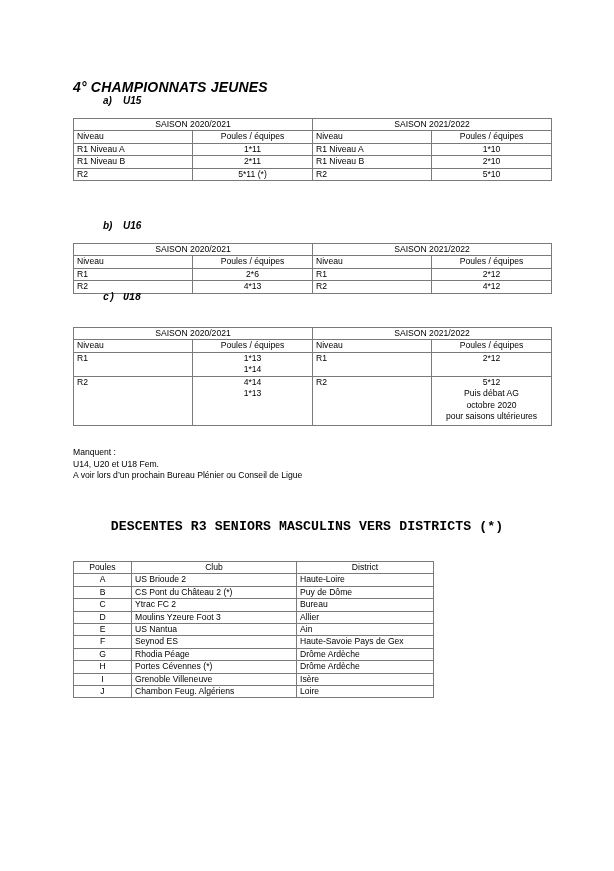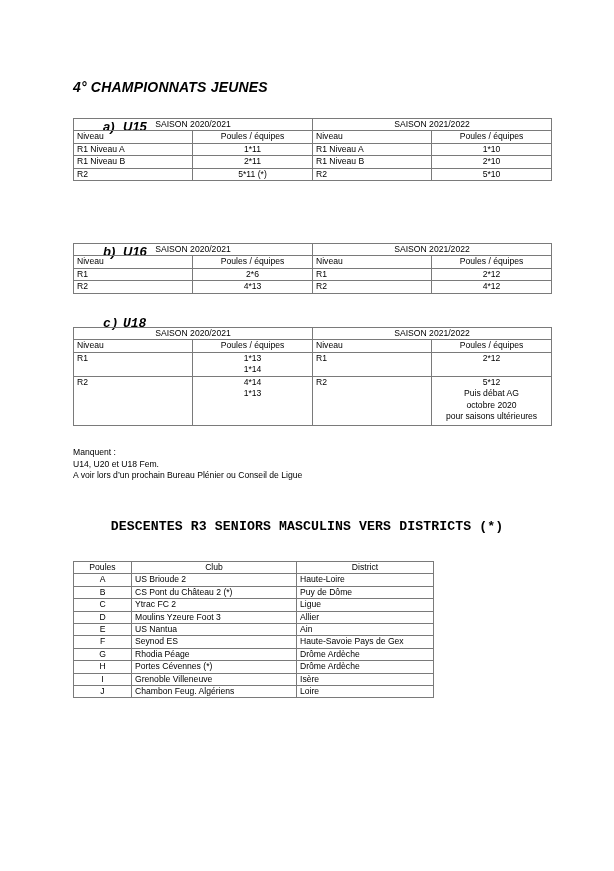--- a/index.html
+++ b/index.html
@@ -30,25 +30,24 @@
     top: 69px;
     font-size: 14px;
     font-weight: bold;
     font-style: italic;
     letter-spacing: 0.2px;
     white-space: nowrap;
     margin-top: 10px;
   }
   .sub-label {
     position: absolute;
-    font-size: 13px;
+    font-size: 10px;
     font-weight: bold;
     font-style: italic;
     white-space: nowrap;
-    margin-top: 24px;
   }
   .sub-label .letter { display: inline-block; width: 20px; }
 
   
   table.doc {
     position: absolute;
     border-collapse: collapse;
     font-size: 8.6px;
     table-layout: fixed;
   }
@@ -262,21 +261,21 @@
         <td class="l">Haute-Loire</td>
       </tr>
       <tr>
         <td class="c">B</td>
         <td class="l">CS Pont du Château 2 (*)</td>
         <td class="l">Puy de Dôme</td>
       </tr>
       <tr>
         <td class="c">C</td>
         <td class="l">Ytrac FC 2</td>
-        <td class="l">Ligue</td>
+        <td class="l">Bureau</td>
       </tr>
       <tr>
         <td class="c">D</td>
         <td class="l">Moulins Yzeure Foot 3</td>
         <td class="l">Allier</td>
       </tr>
       <tr>
         <td class="c">E</td>
         <td class="l">US Nantua</td>
         <td class="l">Ain</td>

